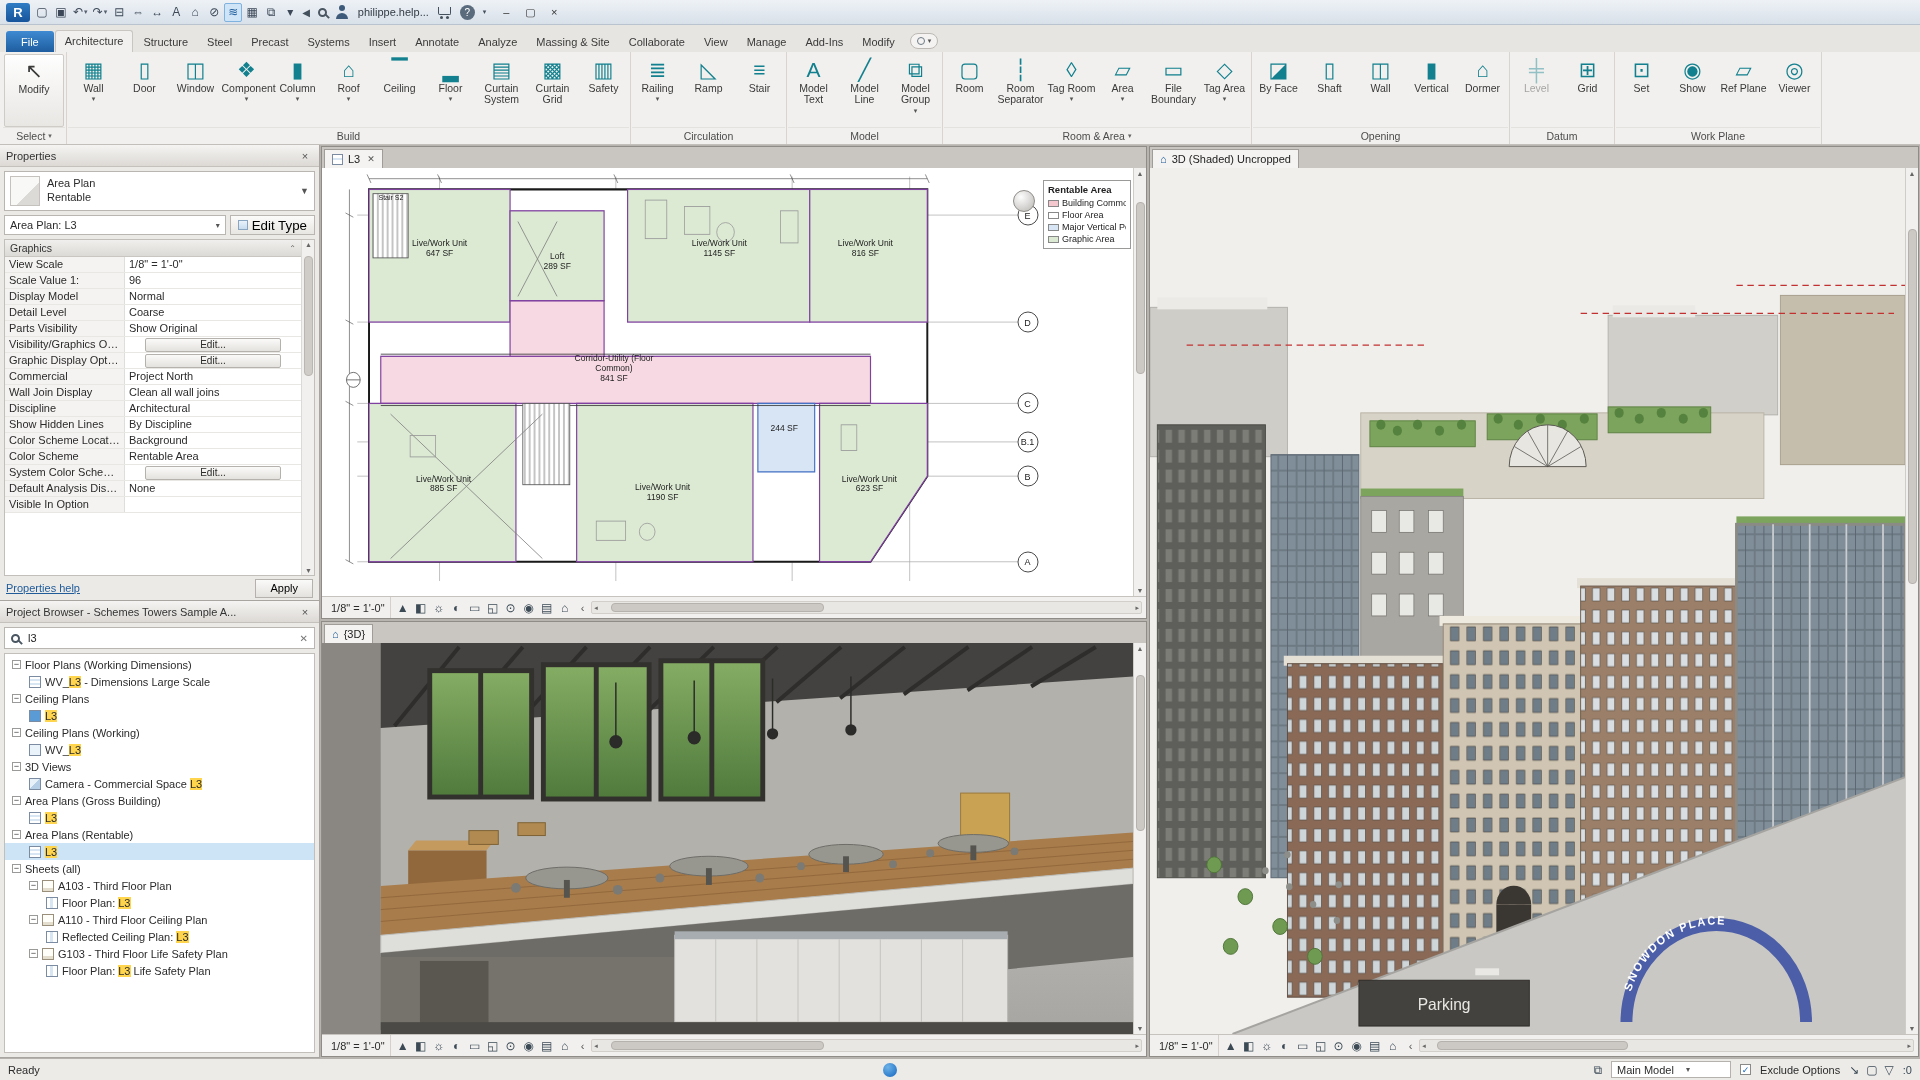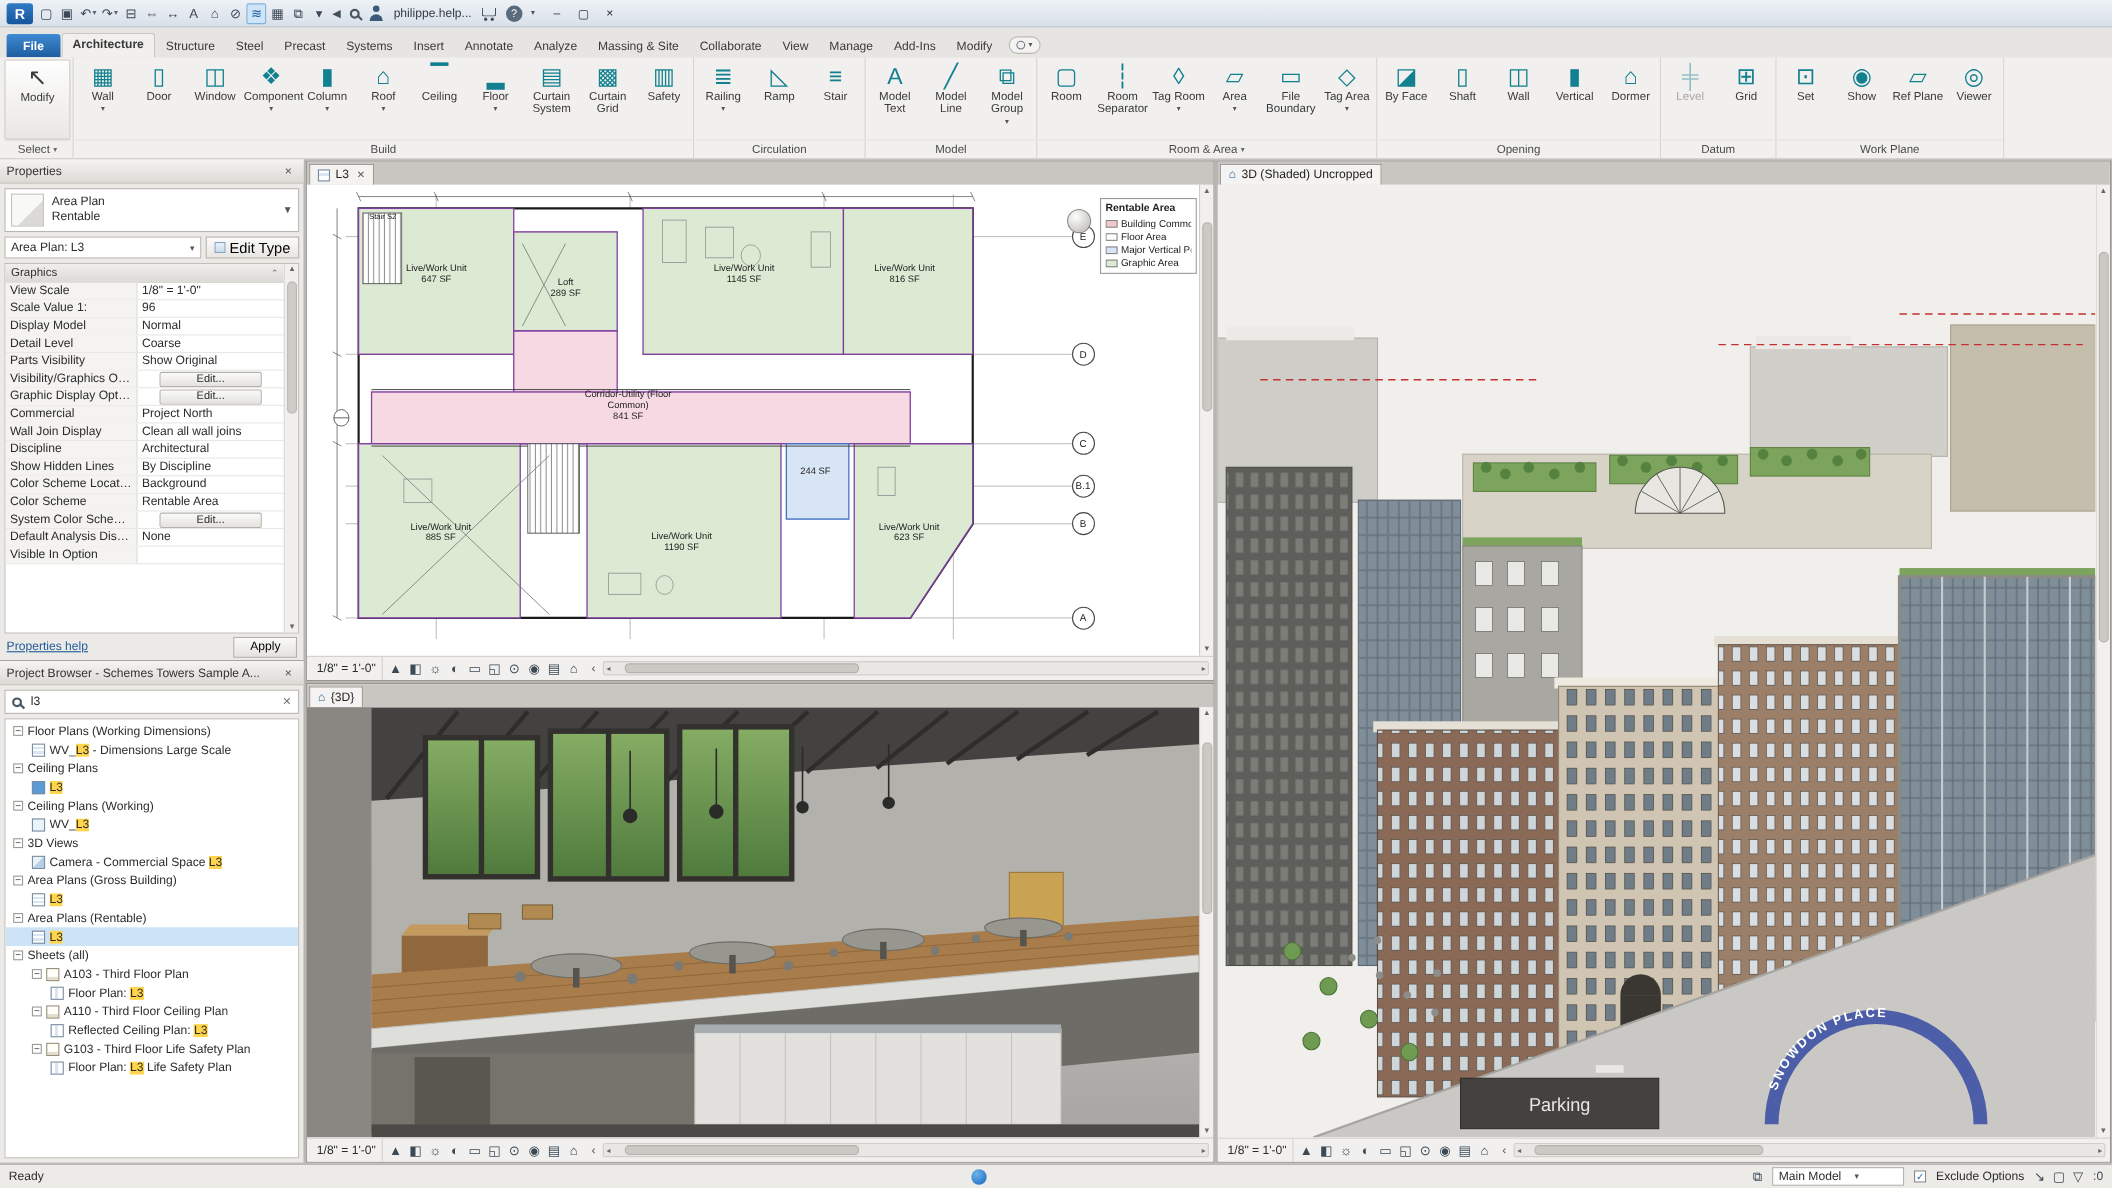--- a/index.html
+++ b/index.html
@@ -26,44 +26,44 @@
   .user-label{color:#323a44}
   .cart{width:15px;height:13px;position:relative;flex:none}
   .cart::before{content:"";position:absolute;width:11px;height:7px;border:1.5px solid #44505c;border-top:none;left:1px;top:1px;border-radius:0 0 2px 2px}
   .cart::after{content:"";position:absolute;width:3px;height:3px;left:3px;bottom:0;background:#44505c;border-radius:50%;box-shadow:6px 0 0 #44505c}
   .helpc{width:15px;height:15px;border-radius:50%;background:#5a6b7d;color:#fff;display:flex;align-items:center;justify-content:center;font-size:10px}
   .tiny-arr{font-size:7px;color:#44505c}
   .winbtn{width:24px;height:19px;display:flex;align-items:center;justify-content:center;color:#333;font-size:11px}
 
   
   .tabrow{height:27px;flex:none;background:#e7e5e1;display:flex;align-items:flex-end;padding:2px 6px 0;gap:1px}
-  .file-tab{background:linear-gradient(#3f8ad2,#1e5d9f);color:#fff;padding:5px 15px 4px;border-radius:3px 3px 0 0;font-weight:bold}
+  .file-tab{background:linear-gradient(#3f8ad2,#1e5d9f);color:#fff;padding:5px 15px 4px;border-radius:3px 3px 0 0;font-weight:normal}
   .tabs{display:flex;align-items:flex-end;gap:1px}
   .rtab{padding:5px 9px 4px;color:#3a3a3a;border-radius:3px 3px 0 0;white-space:nowrap}
-  .rtab[data-active="true"]{background:#f1f0ee;border:1px solid #c9c6c2;border-bottom:none;font-weight:bold;padding:4px 9px 5px}
+  .rtab[data-active="true"]{background:#f1f0ee;border:1px solid #c9c6c2;border-bottom:none;font-weight:normal;padding:4px 9px 5px}
   .modify-widget{margin-left:5px;margin-bottom:3px;border:1px solid #bcb9b5;border-radius:8px;background:#f4f3f1;
                  height:16px;display:flex;align-items:center;gap:3px;padding:0 6px;color:#555}
   .mw-circle{width:8px;height:8px;border:1.5px solid #6d7a86;border-radius:50%}
 
   
   .ribbon{height:93px;flex:none;background:#f1f0ee;border-bottom:1px solid #c2bfbb;display:flex;align-items:stretch;padding:0 2px;overflow:hidden}
   .rpanel{display:flex;flex-direction:column;border-right:1px solid #d8d5d1;padding:2px 1px 0}
   .rbtns{flex:1;display:flex;align-items:stretch}
   .rbtn{width:51px;display:flex;flex-direction:column;align-items:center;padding-top:3px;gap:1px;border-radius:2px;position:relative}
   .rbtn[data-big="true"]{width:60px;background:linear-gradient(#fefefe,#e9e7e4);border:1px solid #cfccc8;margin:0 1px}
   .rbtn[data-dis="true"]{opacity:.42}
   .ric{font-size:21px;line-height:25px;color:#12808e}
   .rlbl{font-size:10.5px;line-height:1.08;text-align:center;color:#3a3a3a;max-width:50px}
   .rarr{font-size:7px;color:#555}
   .rpname{height:17px;flex:none;display:flex;align-items:center;justify-content:center;gap:3px;color:#4c4c4c;font-size:10.5px;border-top:1px solid #e4e2de}
   .pnarr{font-size:7px;color:#666}
 
   
   .body{flex:1;display:flex;min-height:0}
-  .sidebar{width:277px;flex:none;display:flex;flex-direction:column;border-right:1px solid #a8a5a1;background:#eceae7}
+  .sidebar{width:320px;flex:none;display:flex;flex-direction:column;border-right:1px solid #a8a5a1;background:#eceae7}
   .panelbox{display:flex;flex-direction:column;border-bottom:1px solid #a8a5a1;min-height:0}
   .props{height:456px;flex:none}
   .browser{flex:1}
   .phead{height:22px;flex:none;background:linear-gradient(#f5f4f2,#dcd9d5);display:flex;align-items:center;padding:0 6px;border-bottom:1px solid #c4c1bd;color:#333}
   .px{margin-left:auto;color:#555;font-size:11px;width:16px;text-align:center}
   .typesel{margin:4px;height:40px;flex:none;background:#fff;border:1px solid #b9b6b2;display:flex;align-items:center;padding:0 5px;gap:7px}
   .ts-img{width:30px;height:30px;border:1px solid #c5c2be;background:linear-gradient(135deg,#f8f8f6 60%,#dcdad6 60%);flex:none}
   .ts-name{line-height:1.25}
   .ts-name .l1{font-weight:normal}
   .ts-arr{margin-left:auto;color:#555;font-size:9px}

